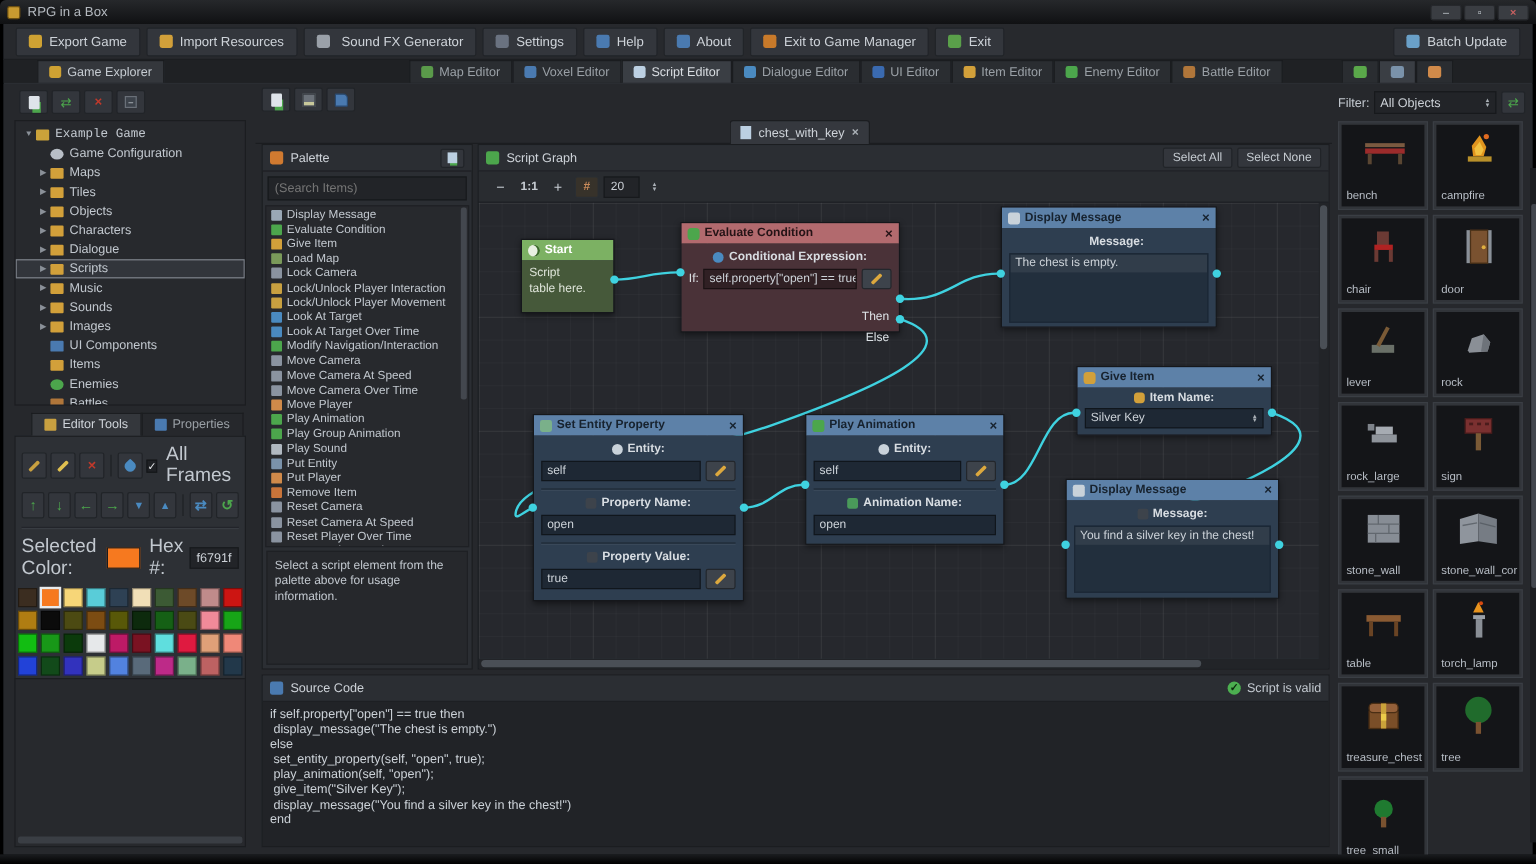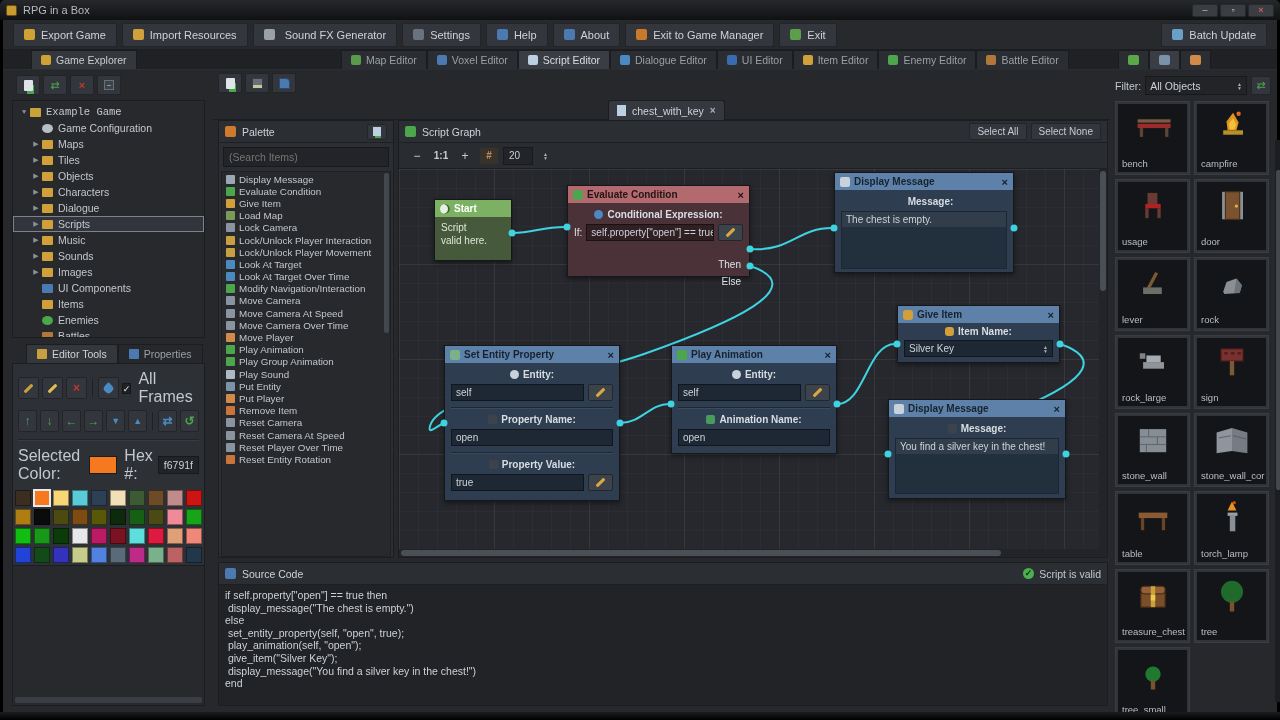--- a/index.html
+++ b/index.html
@@ -609,20 +609,21 @@
               </div>
               <div class="pitem">
                 <span class="pic" style="background: rgb(138, 147, 160);"></span>
                 <span>Reset Player Over Time</span>
               </div>
               <div class="pitem">
                 <span class="pic" style="background: rgb(200, 116, 58);"></span>
                 <span>Reset Entity Rotation</span>
               </div>
             </div>
+          <div class="pinfo">Select a script element from the palette above for usage information.</div>
         </div>
 
         <div class="panel" id="graph-panel">
           <div class="phead">
             <span class="pico" style="background:#4ca64c"></span>
             <span>Script Graph</span>
             <span style="margin-left:auto;display:flex;gap:4px">
               <span class="ghead-btn">Select All</span>
               <span class="ghead-btn">Select None</span>
             </span>
@@ -652,21 +653,21 @@
                 </g>
               </svg>
 
               <div class="node" style="left:35px;top:30px;width:78px;height:62px">
                 <div class="nh nh-green">
                   <span class="nico10 circ" style="background:#e8f0e2;box-shadow:inset -2px 0 0 #3a6a2a"></span>
                   <span>Start</span>
                 </div>
                 <div class="nb nb-green">
                   <div>Script</div>
-                  <div>valid here.</div>
+                  <div>table here.</div>
                 </div>
               </div>
 
               <div class="node" style="left:168px;top:16px;width:183px;height:92px">
                 <div class="nh nh-red">
                   <span class="nico10" style="background:#4ca64c;border-radius:3px"></span>
                   <span>Evaluate Condition</span>
                   <span class="nx">×</span>
                 </div>
                 <div class="nb nb-red">
@@ -881,21 +882,21 @@
               </div>
             </div>
             <div class="tile">
               <div class="timg">
                 <svg width="44" height="38" viewBox="0 0 40 34">
                   <rect x="15" y="6" width="9" height="11" fill="#6b3a34"></rect>
                   <rect x="13" y="16" width="14" height="4" fill="#b02222"></rect>
                   <rect x="13" y="20" width="3" height="9" fill="#6b3a34"></rect>
                   <rect x="24" y="20" width="3" height="9" fill="#6b3a34"></rect>
                 </svg>
-                <span class="tlabel">usage</span>
+                <span class="tlabel">chair</span>
               </div>
             </div>
             <div class="tile">
               <div class="timg">
                 <svg width="44" height="38" viewBox="0 0 40 34">
                   <rect x="11" y="5" width="3" height="25" fill="#8a9098"></rect>
                   <rect x="27" y="5" width="3" height="25" fill="#8a9098"></rect>
                   <rect x="14" y="5" width="13" height="25" fill="#7a5230" stroke="#4a3118"></rect>
                   <circle cx="24" cy="18" r="1.5" fill="#e0b040"></circle>
                 </svg>

